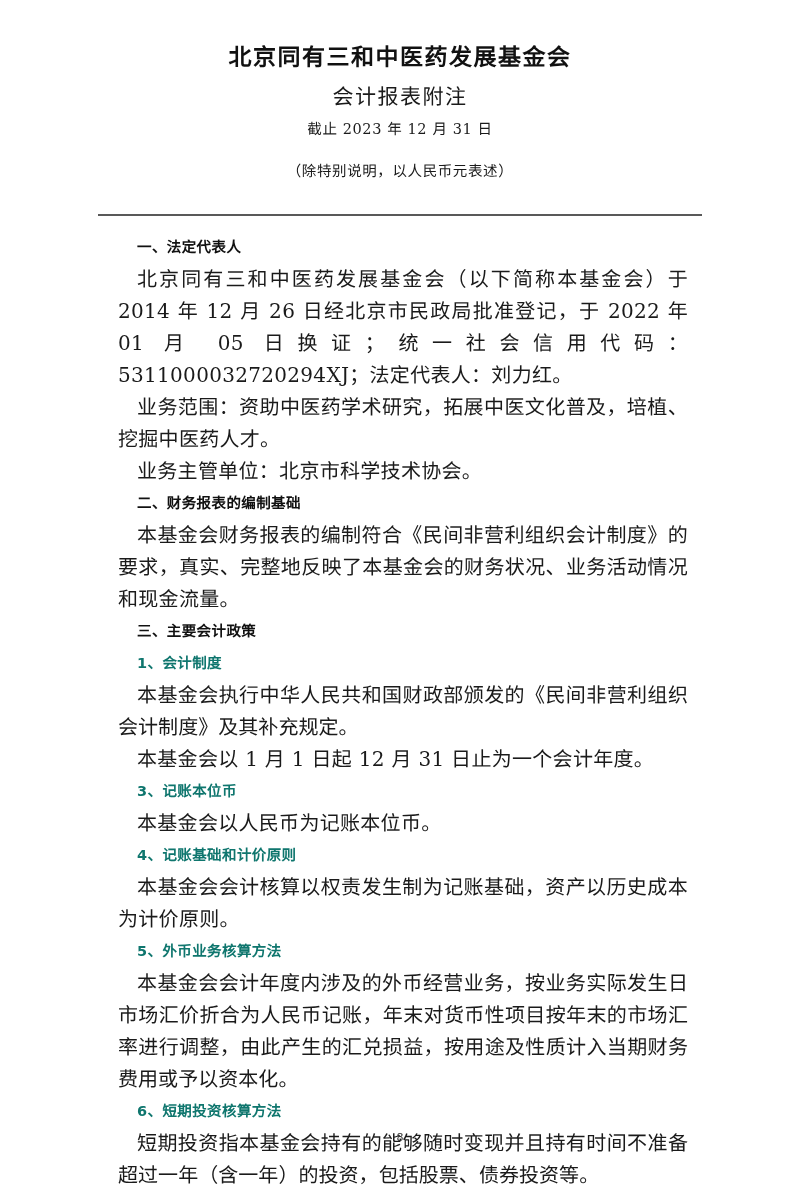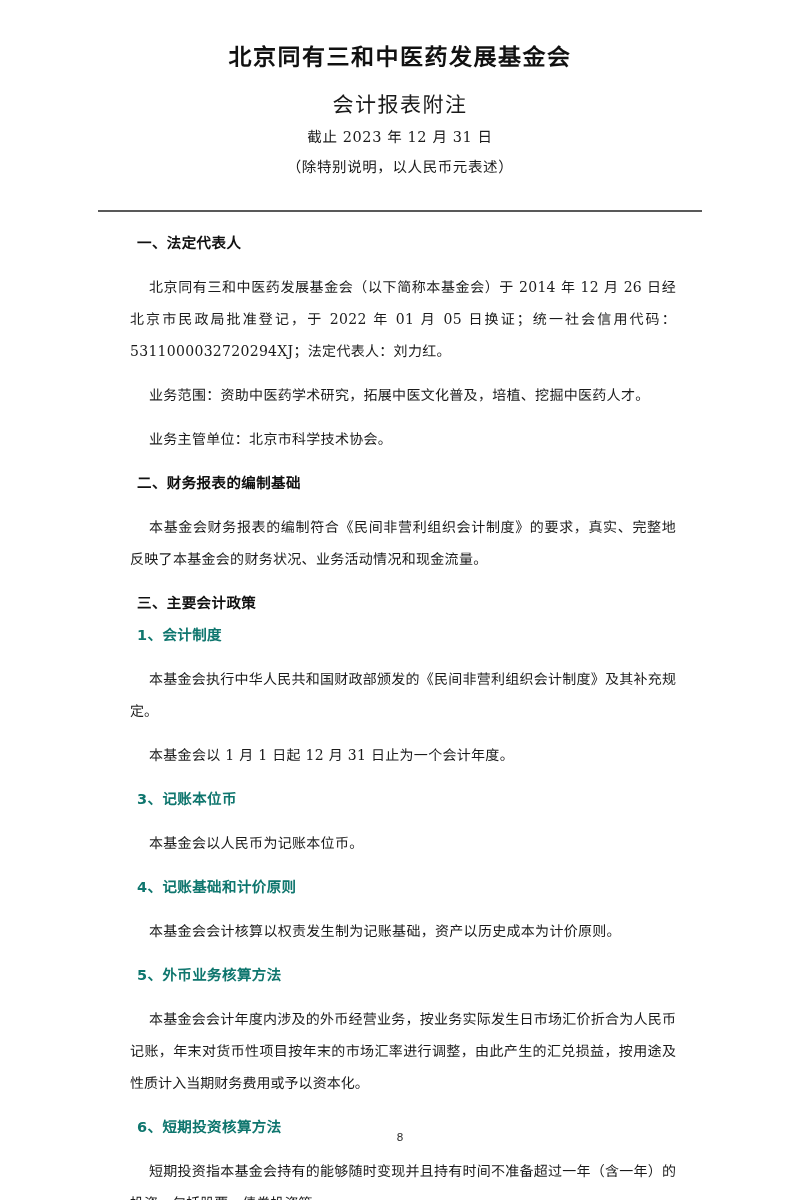--- a/index.html
+++ b/index.html
@@ -42,35 +42,35 @@
     margin: 0;
   }
 
   .doc-subtitle {
     font-family: "DejaVu Serif", "Liberation Serif", serif;
     font-weight: normal;
     font-size: 21px;
     letter-spacing: 1.5px;
     line-height: 34px;
     color: #1a1a1a;
-    margin: 14px 0 0 0;
+    margin: 6px 0 0 0;
   }
 
   .doc-date,
   .doc-note {
     font-family: "DejaVu Serif", "Liberation Serif", serif;
     font-size: 14.5px;
     letter-spacing: 0.6px;
     line-height: 30px;
     color: #1a1a1a;
     margin: 0;
   }
 
   .doc-date { margin-top: 0; }
-  .doc-note { margin-top: 0; }
+  .doc-note { margin-top: 12px; }
 
   
   .divider-wrap {
     margin-top: 28px;
     padding: 0 98px;
   }
 
   .divider {
     height: 2px;
     background: #595959;
@@ -103,26 +103,26 @@
     line-height: 32px;
     letter-spacing: 0.4px;
     color: #0f766e;
     text-indent: 19px;
     margin: 0;
     white-space: nowrap;
   }
 
   .para {
     font-family: "DejaVu Serif", "Liberation Serif", serif;
-    font-size: 14px;
+    font-size: 20px;
     line-height: 32px;
     letter-spacing: 0.3px;
     color: #1a1a1a;
     text-indent: 19px;
-    margin: 12px;
+    margin: 0;
     text-align: justify;
     text-justify: inter-ideograph;
   }
 
   .para.tight {
     letter-spacing: 0.05px;
   }
 
   
   .footer {

